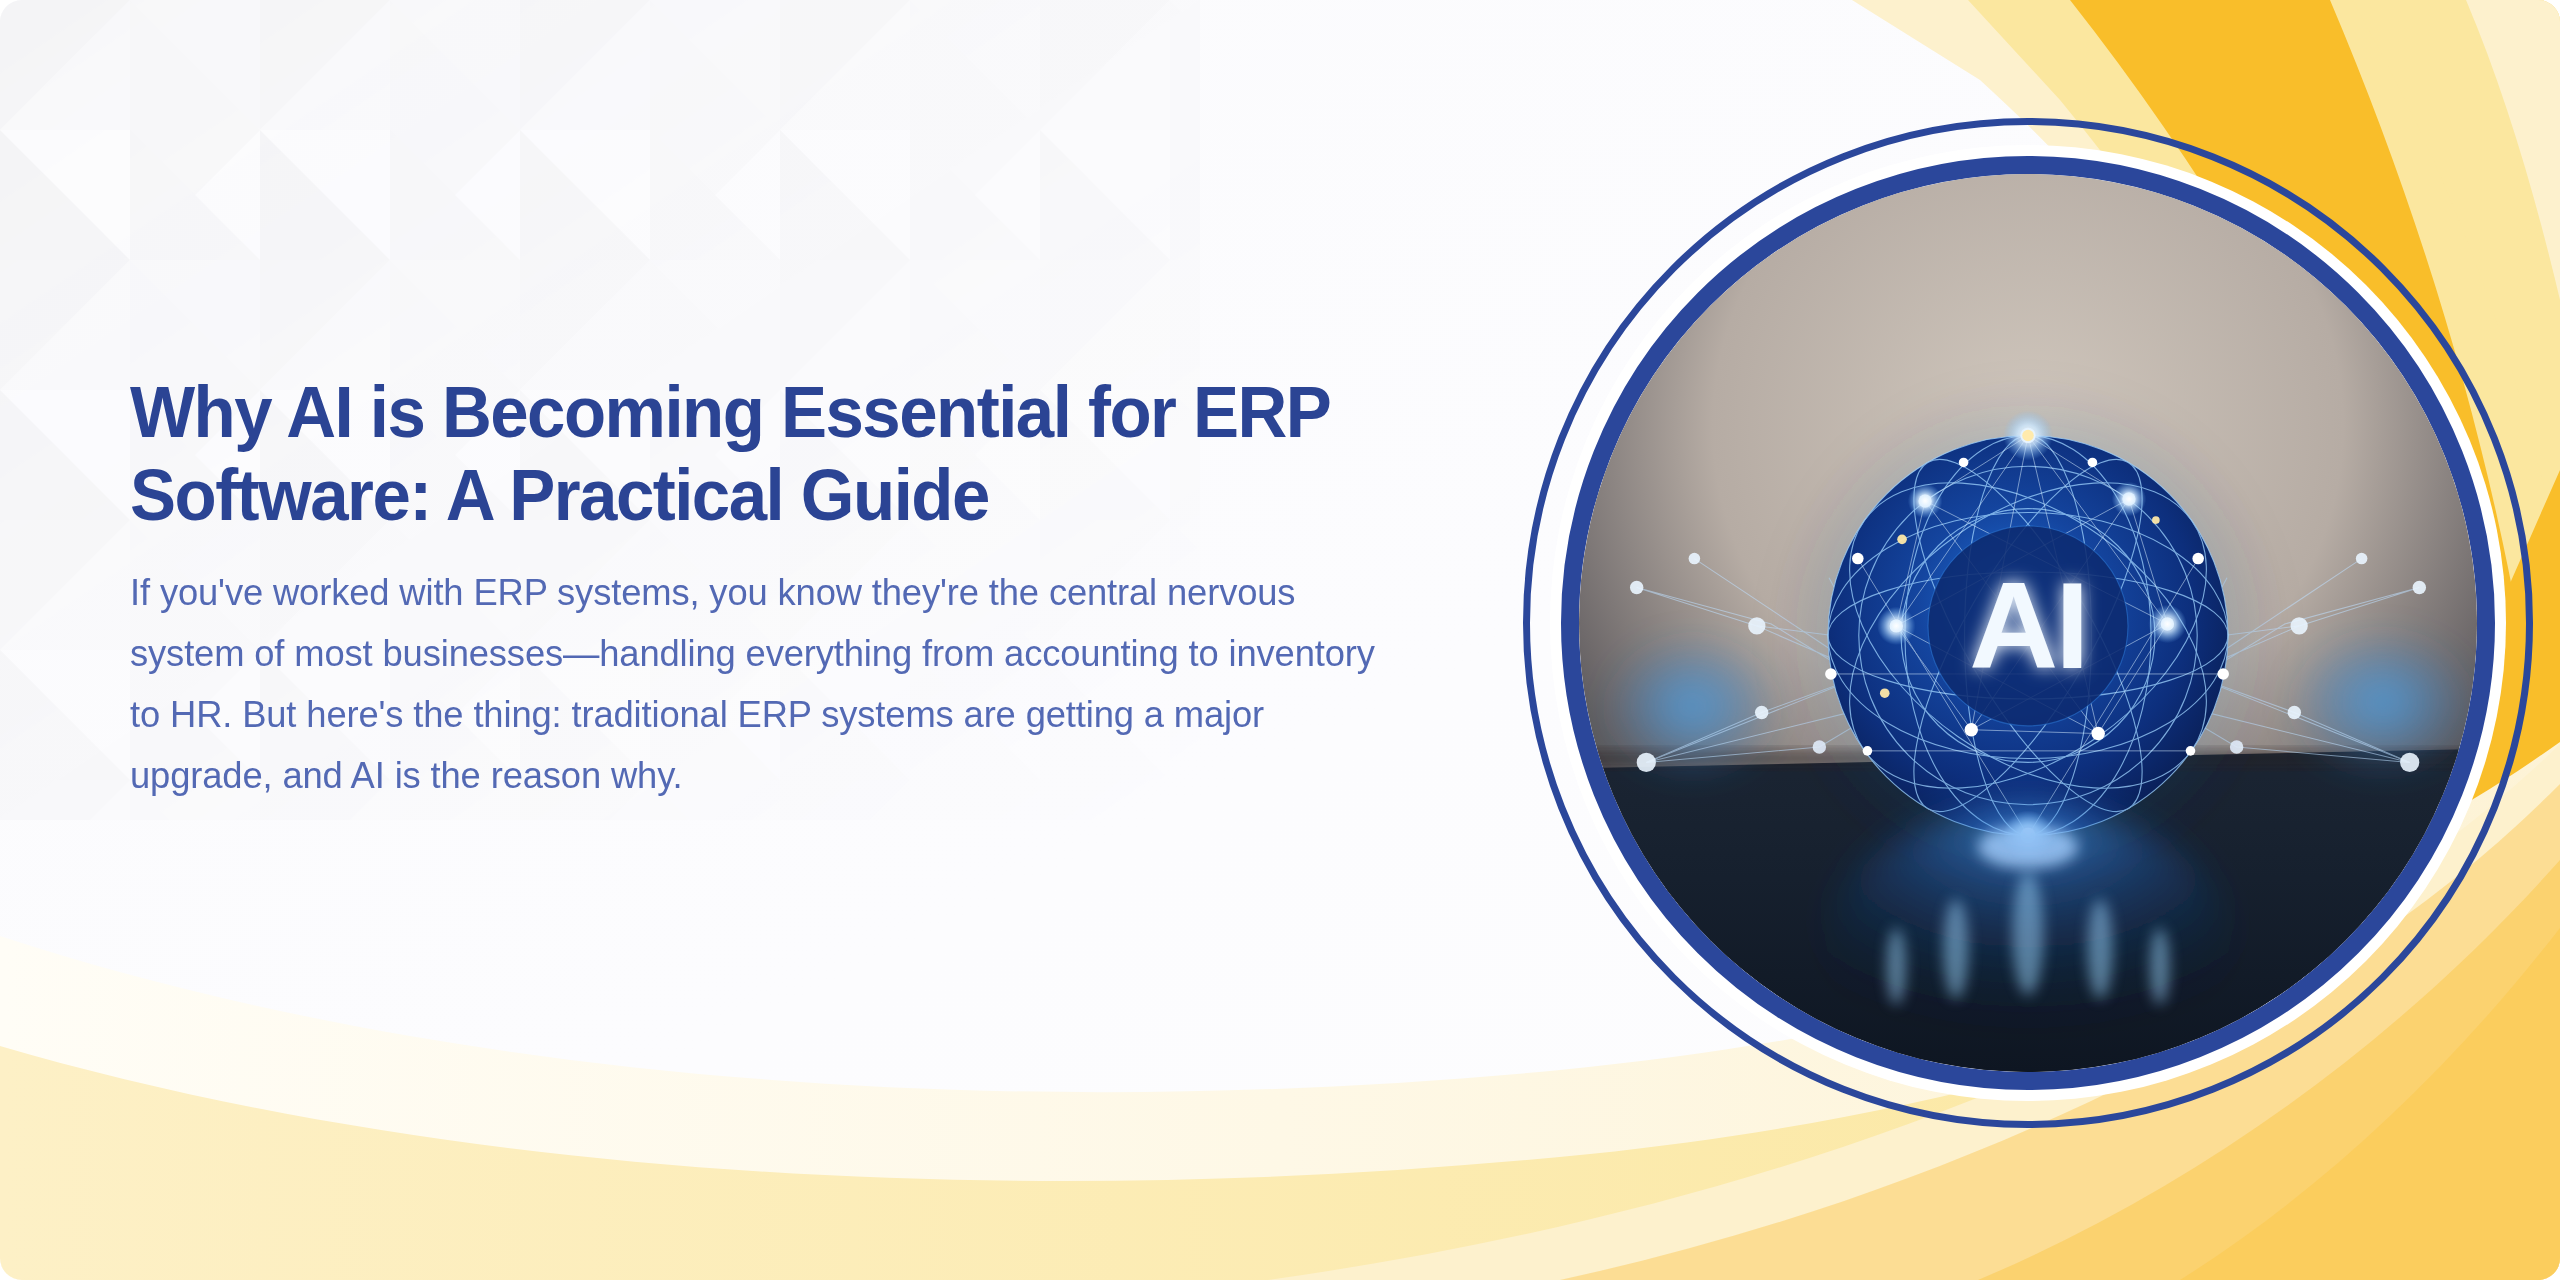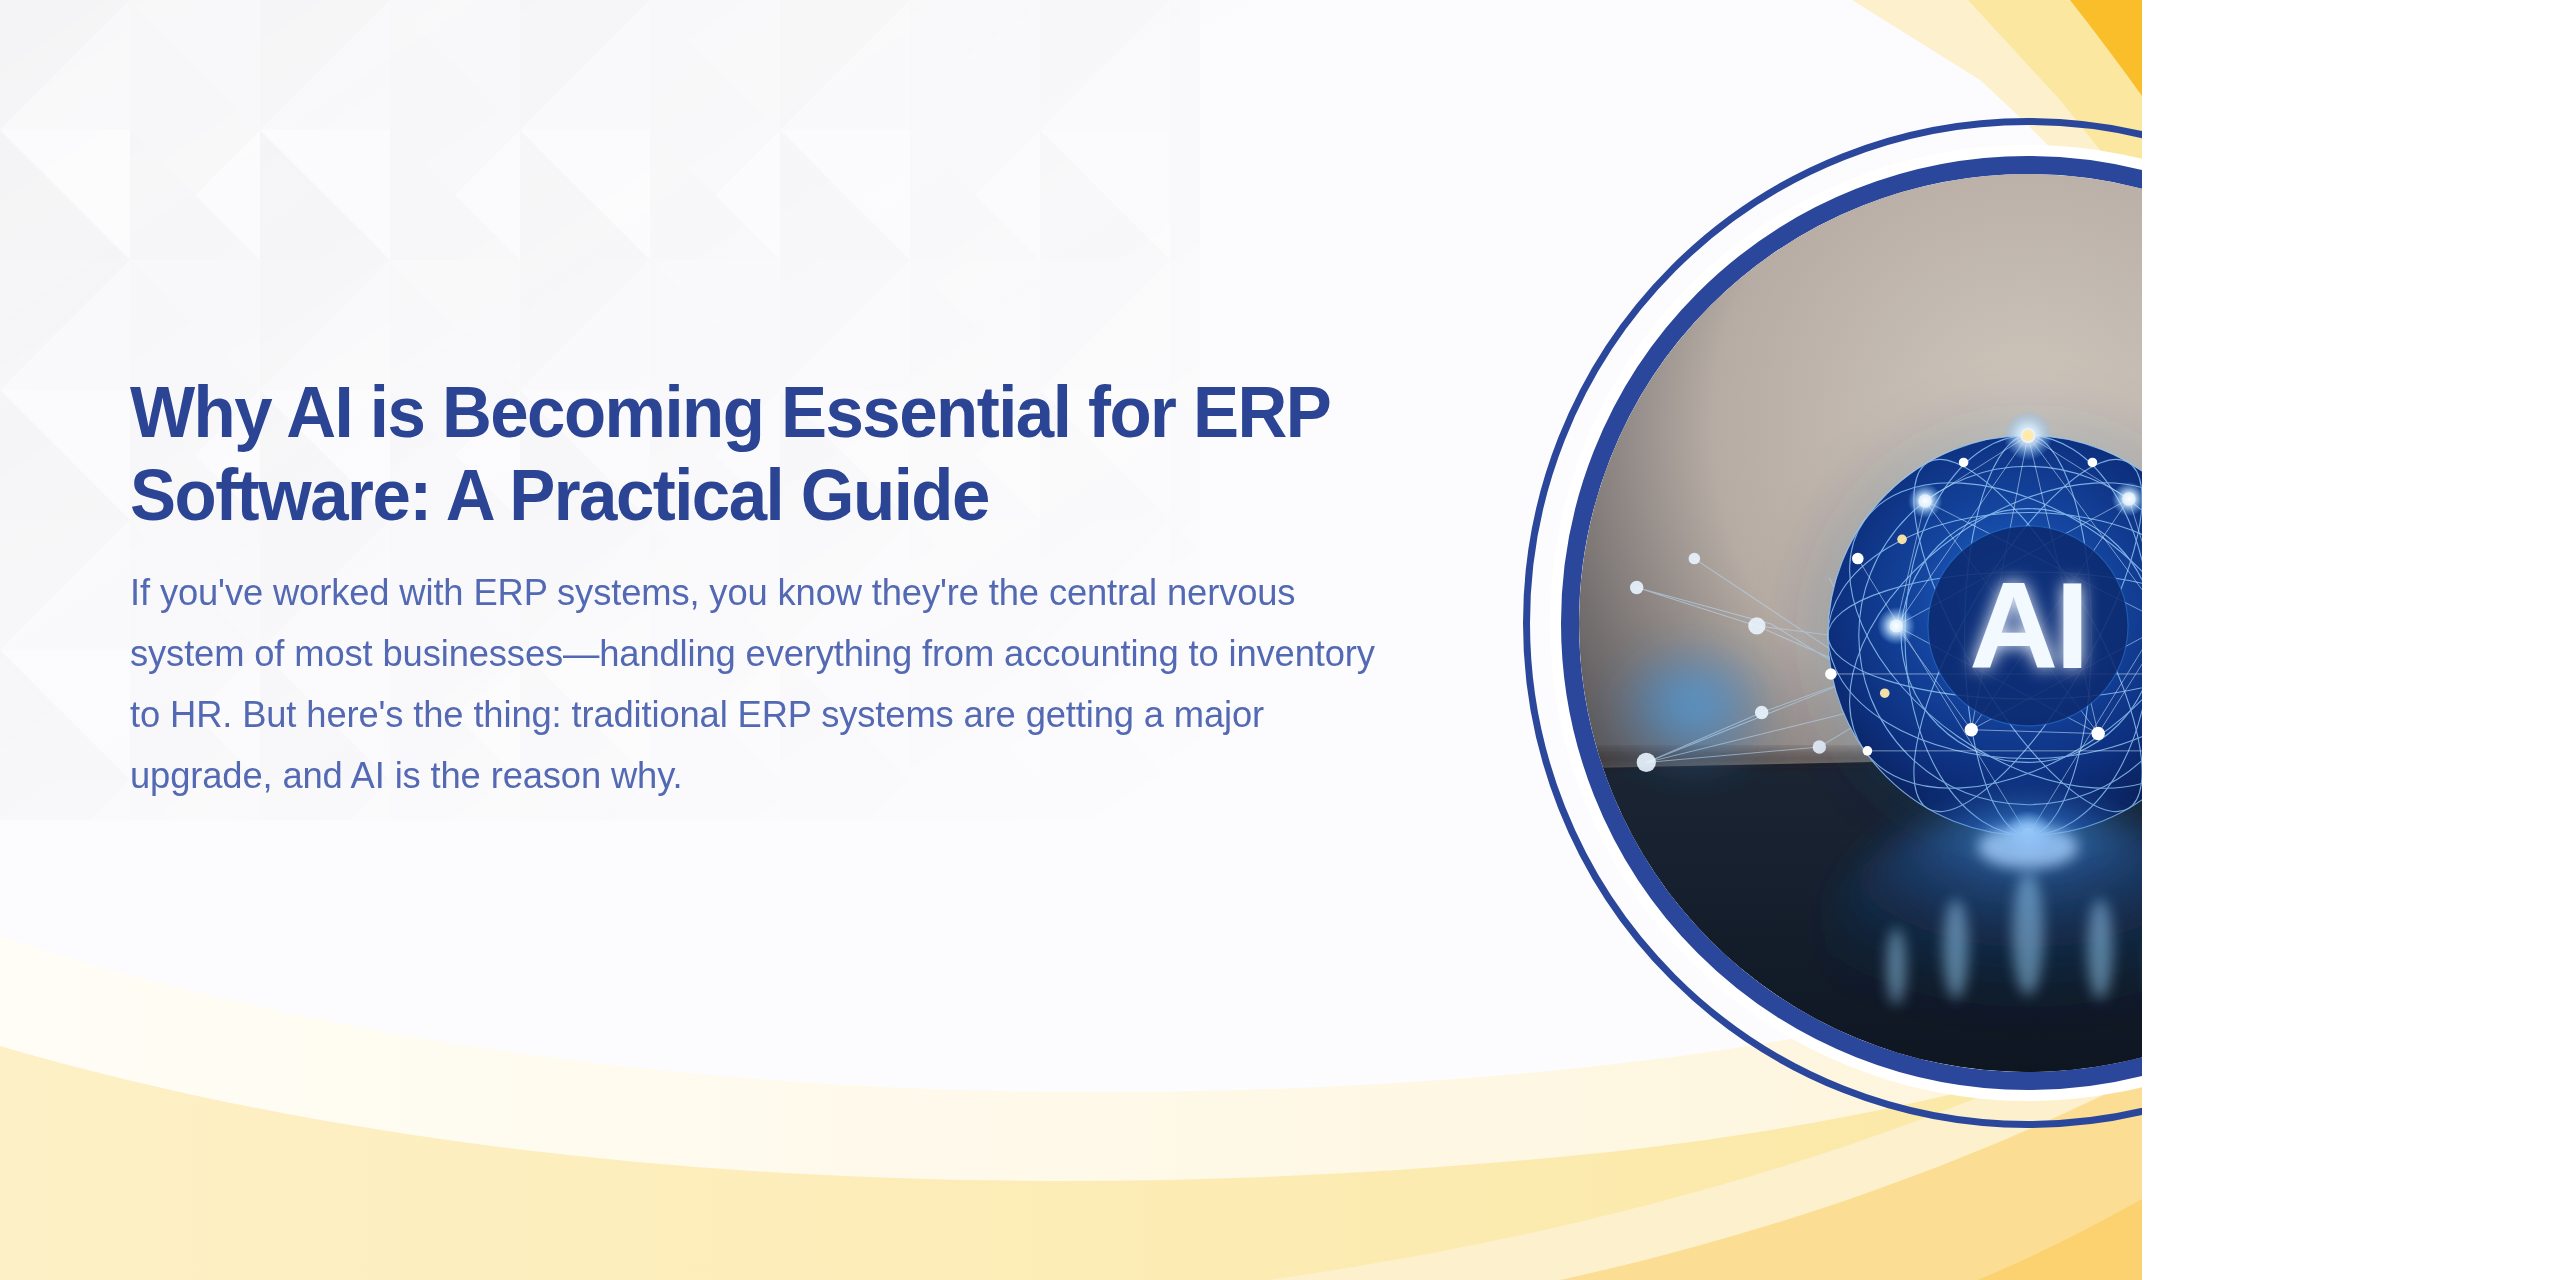--- a/index.html
+++ b/index.html
@@ -7,24 +7,25 @@
     margin: 0;
     padding: 0;
     background: #ffffff;
   }
   body {
     font-family: "Liberation Sans", sans-serif;
   }
 
   #banner {
     position: relative;
-    width: 2142px;
+    width: 2560px;
     height: 1280px;
     overflow: hidden;
     background: #fbfbfd;
+    border-radius: 22px;
   }
 
   
   .bg-svg {
     position: absolute;
     inset: 0;
     width: 2560px;
     height: 1280px;
     display: block;
   }

